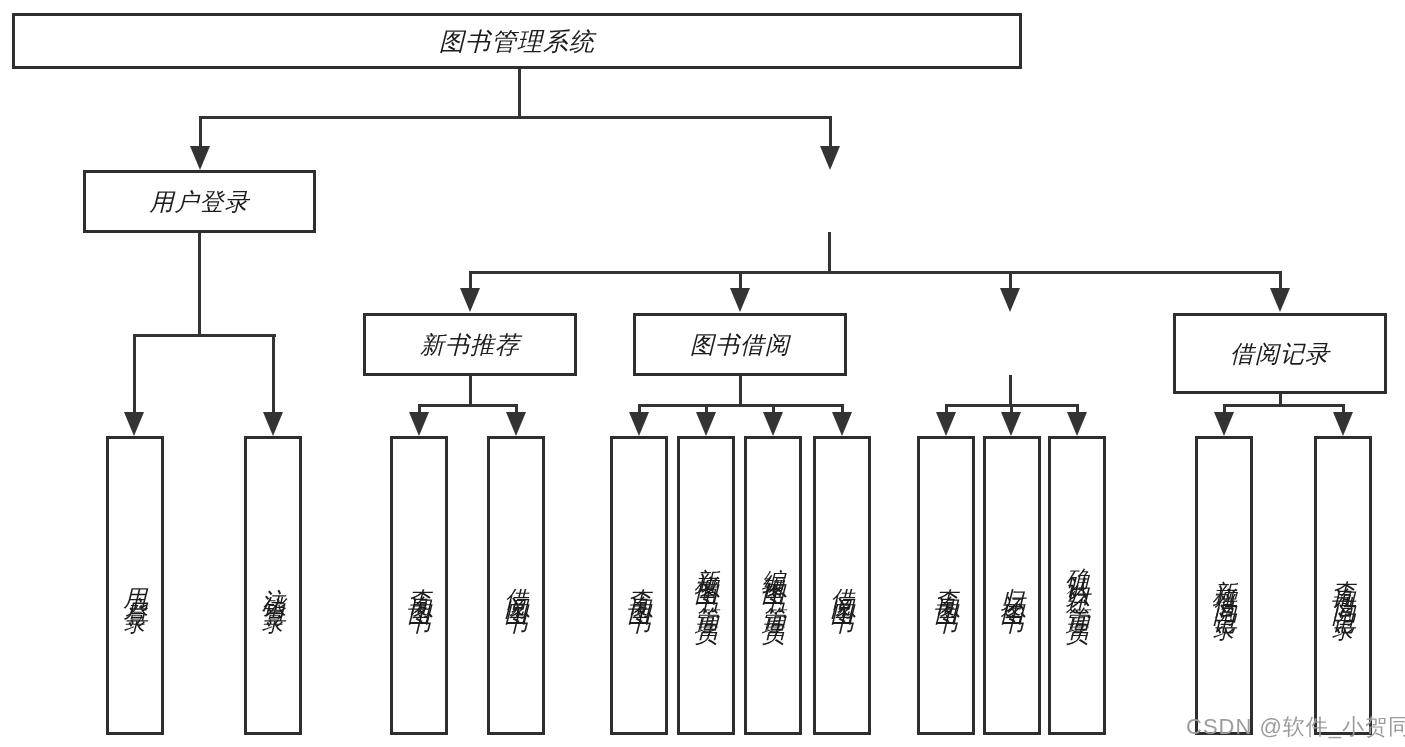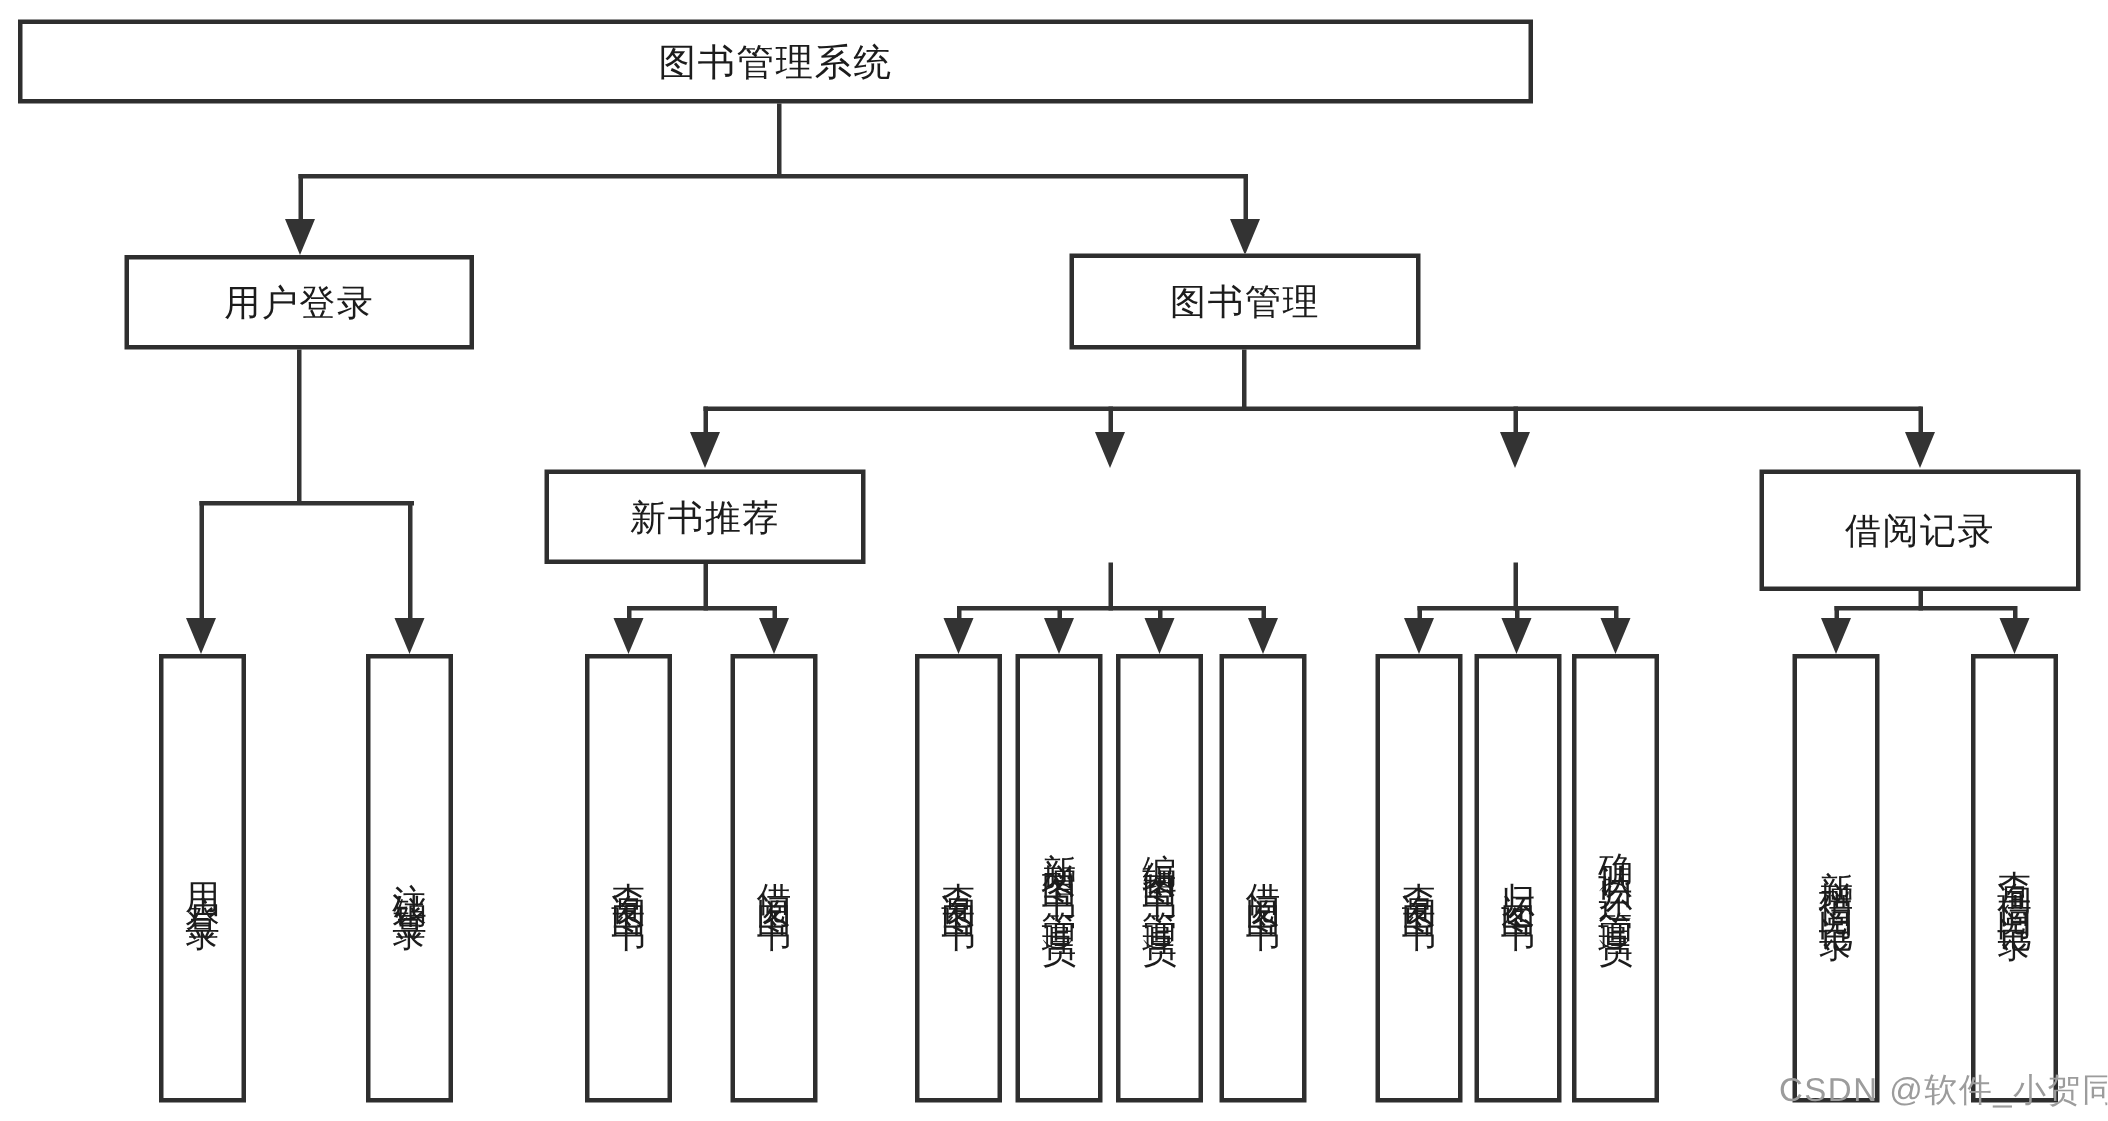--- a/index.html
+++ b/index.html
@@ -15,20 +15,21 @@
     box-sizing:border-box;
     border:3px solid #2e2e2e;
     background:#ffffff;
     color:#1c1c1c;
     display:flex;
     align-items:center;
     justify-content:center;
     font-size:24px;
     letter-spacing:1px;
     text-align:left;
+    font-style:italic;
   }
   .root-box{font-size:25px;}
   .leaf{
     writing-mode:vertical-rl;
     font-size:23px;
     letter-spacing:0.34em;
     line-height:1;
   }
   .vl{position:absolute;width:3px;background:#333333;}
   .hl{position:absolute;height:3px;background:#333333;}
@@ -108,23 +109,23 @@
   <span class="vl" style="left:1279px;top:375px;height:32px"></span>
   <span class="hl" style="left:1223px;top:404px;width:121px"></span>
   <span class="vl" style="left:1223px;top:404px;height:14px"></span>
   <span class="ah" style="left:1214px;top:412px"></span>
   <span class="vl" style="left:1342px;top:404px;height:14px"></span>
   <span class="ah" style="left:1333px;top:412px"></span>
 
   <div class="box root-box" style="left:12px;top:13px;width:1010px;height:56px">图书管理系统</div>
 
   <div class="box" style="left:83px;top:170px;width:233px;height:63px">用户登录</div>
-  <div class="box" style="left:713px;top:169px;width:234px;height:64px">图书管理</div>
 
   <div class="box" style="left:363px;top:313px;width:214px;height:63px">新书推荐</div>
+  <div class="box" style="left:633px;top:313px;width:214px;height:63px">图书借阅</div>
   <div class="box" style="left:1173px;top:313px;width:214px;height:81px">借阅记录</div>
 
   <div class="box leaf" style="left:106px;top:436px;width:58px;height:299px">用户登录</div>
   <div class="box leaf" style="left:244px;top:436px;width:58px;height:299px">注销登录</div>
 
   <div class="box leaf" style="left:390px;top:436px;width:58px;height:299px">查询图书</div>
   <div class="box leaf" style="left:487px;top:436px;width:58px;height:299px">借阅图书</div>
 
   <div class="box leaf" style="left:610px;top:436px;width:58px;height:299px">查询图书</div>
   <div class="box leaf" style="left:677px;top:436px;width:58px;height:299px">新增图书（管理员）</div>

